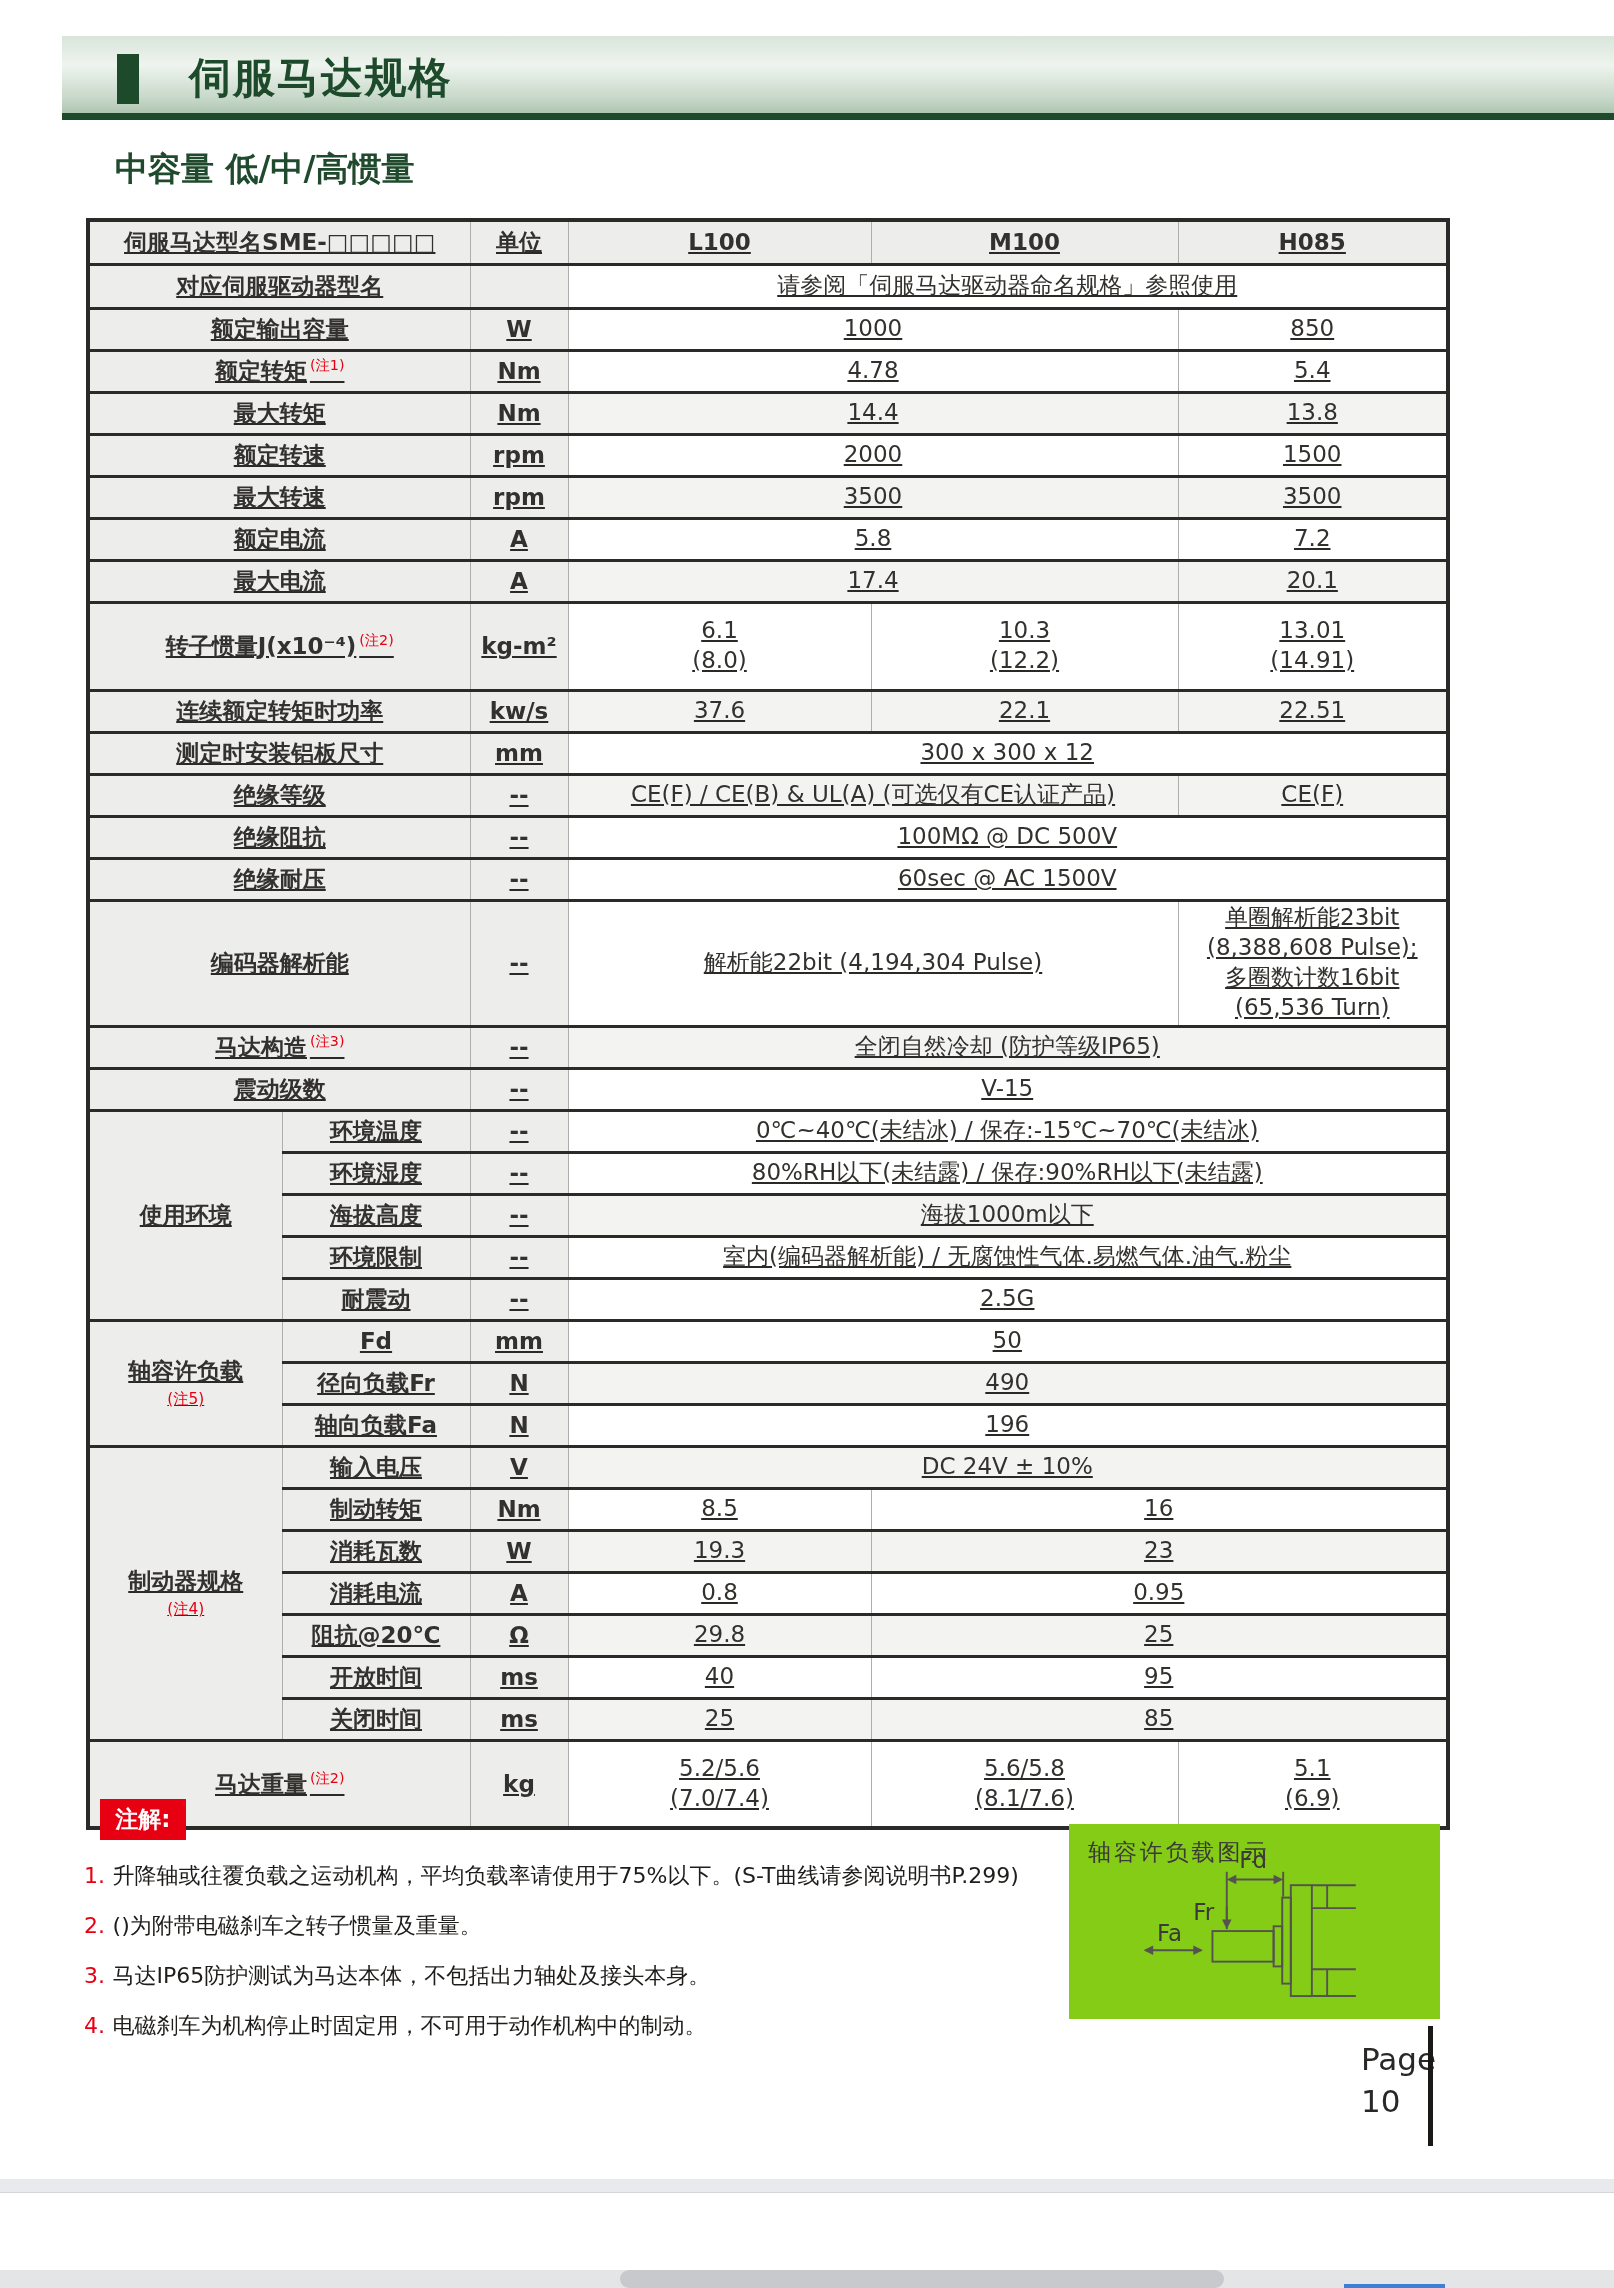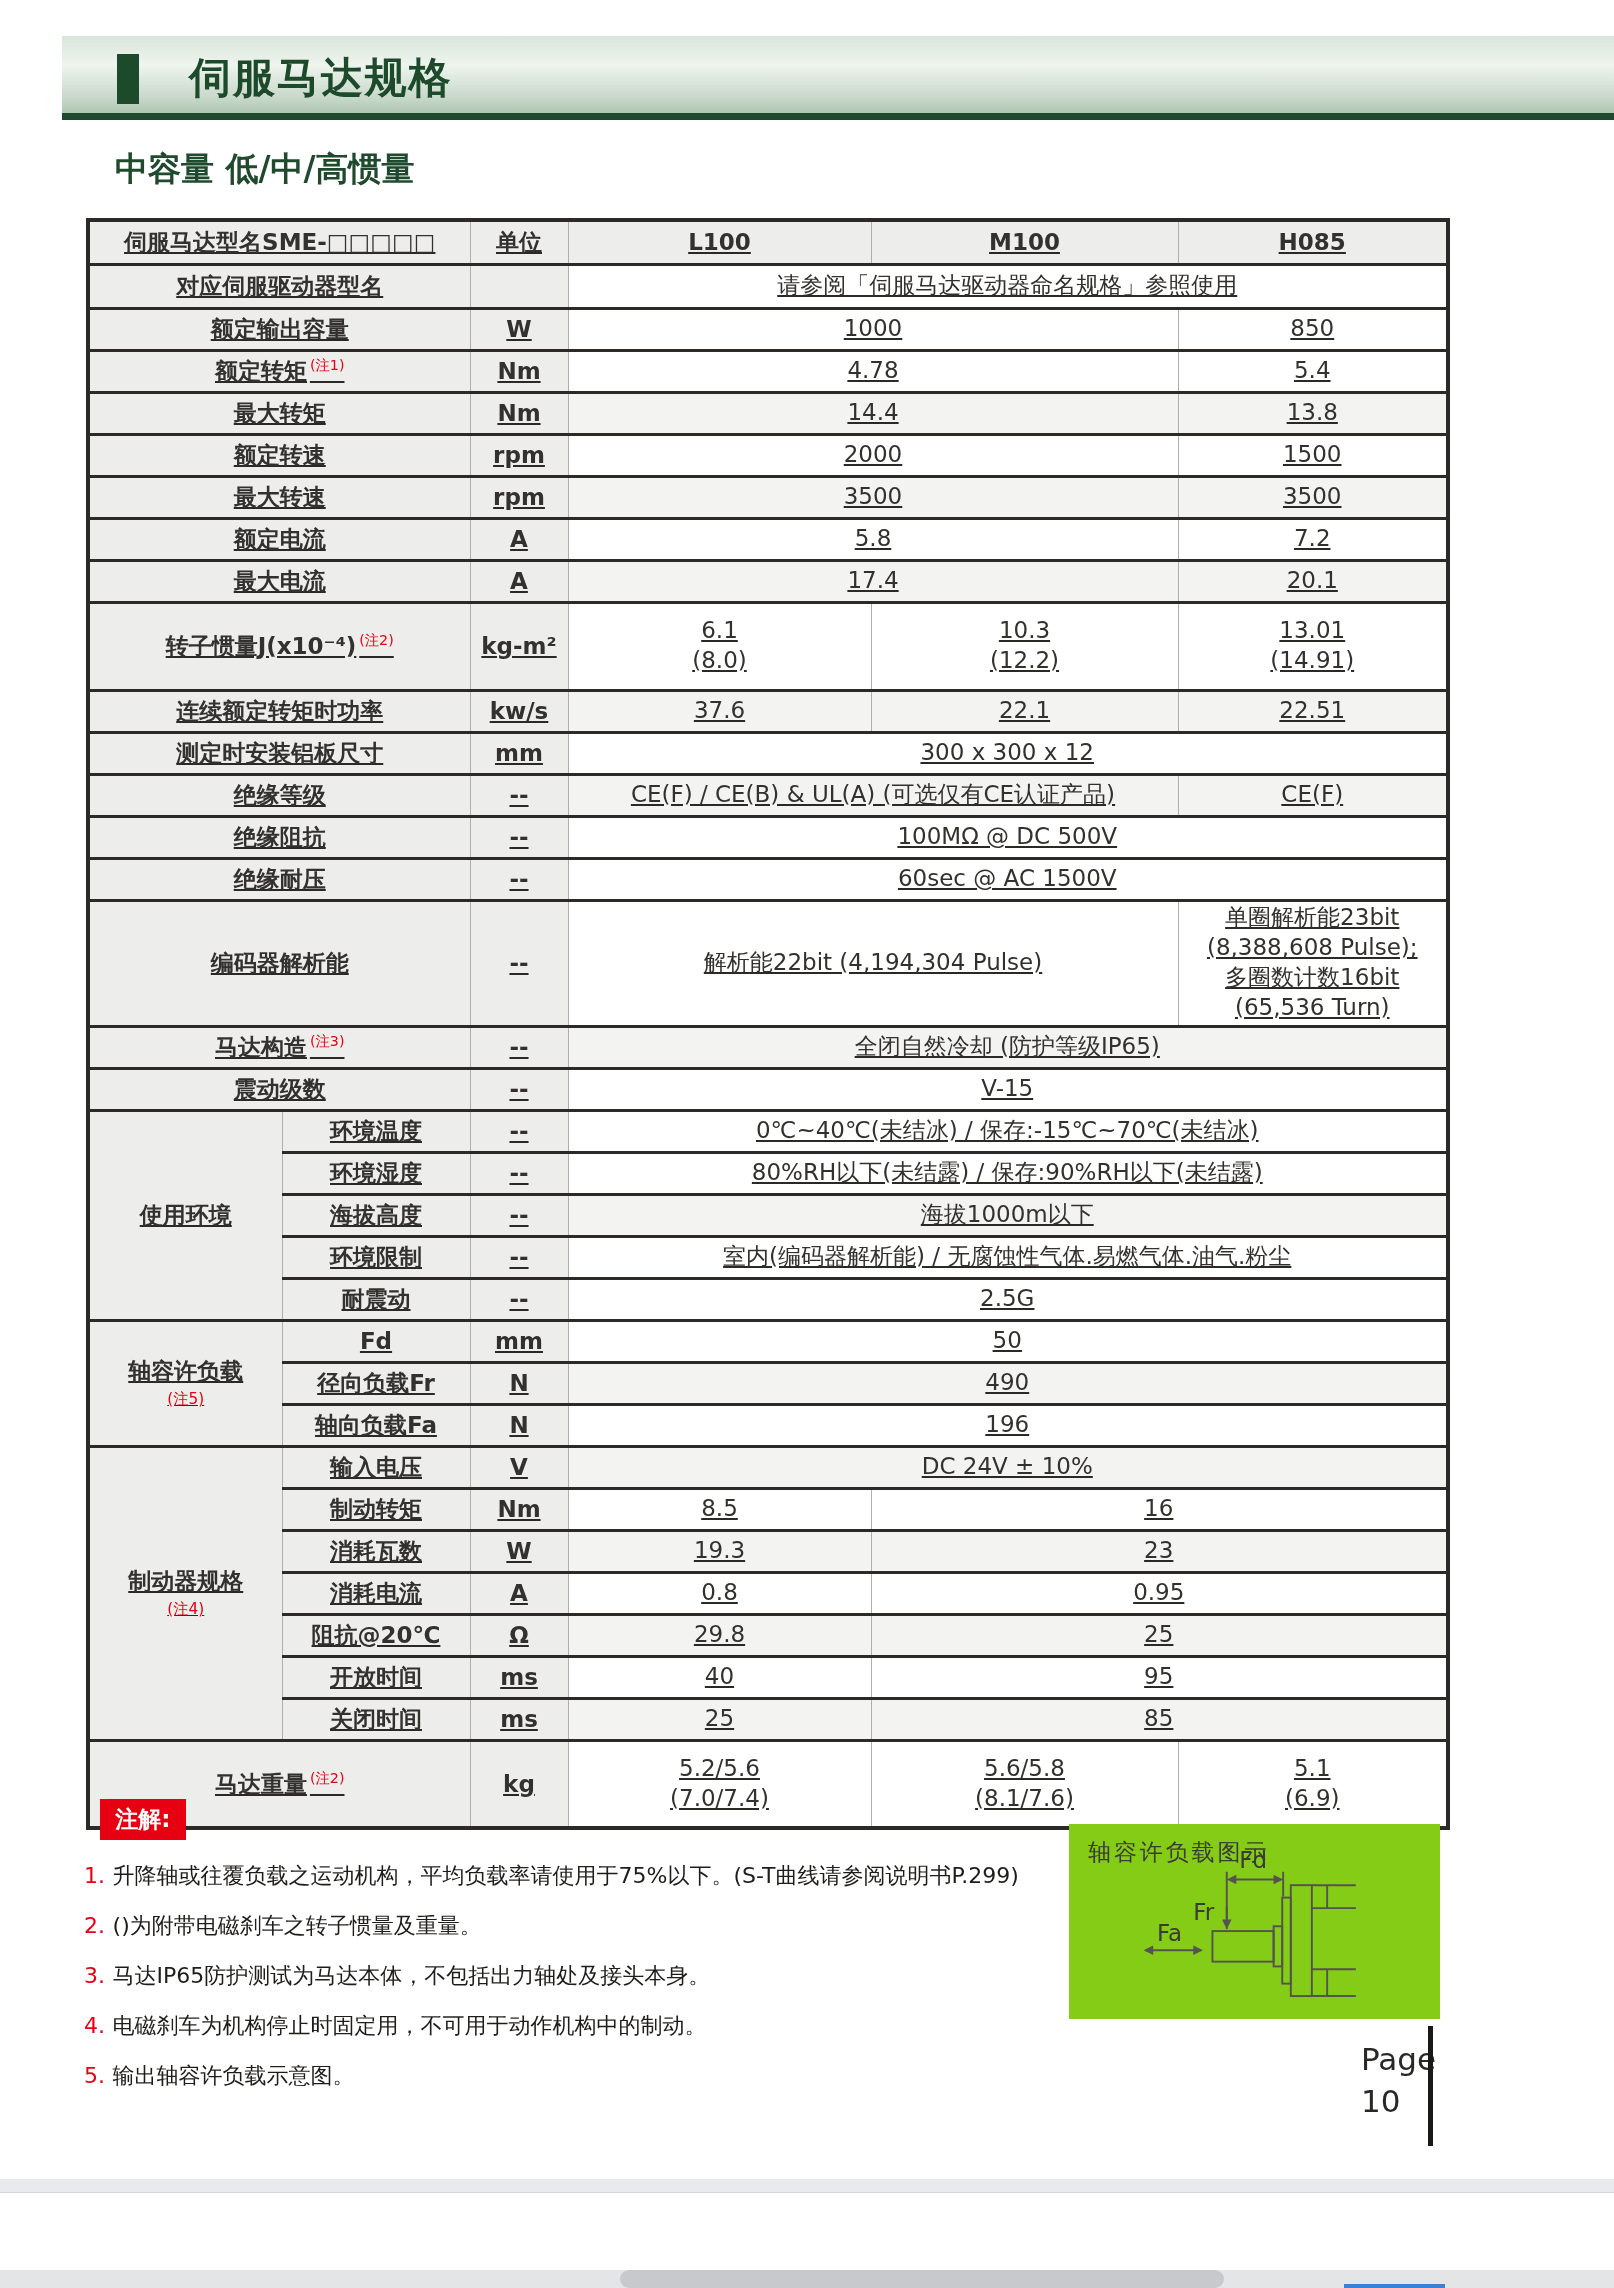--- a/index.html
+++ b/index.html
@@ -294,21 +294,20 @@
   </tr>
   </tbody>
 </table>
 
 <div class="notes-box">注解:</div>
 <ul class="notes-list">
   <li><span class="num">1.</span><span>升降轴或往覆负载之运动机构，平均负载率请使用于75%以下。(S-T曲线请参阅说明书P.299)</span></li>
   <li><span class="num">2.</span><span>()为附带电磁刹车之转子惯量及重量。</span></li>
   <li><span class="num">3.</span><span>马达IP65防护测试为马达本体，不包括出力轴处及接头本身。</span></li>
   <li><span class="num">4.</span><span>电磁刹车为机构停止时固定用，不可用于动作机构中的制动。</span></li>
-  <li><span class="num">5.</span><span>输出轴容许负载示意图。</span></li>
 </ul>
 
 <div class="diagram">
   <div class="diagram-title">轴容许负载图示</div>
   <svg width="371" height="195" viewBox="0 0 388 204">
     <g stroke="#55534f" stroke-width="2" fill="none">
 
       <line x1="165" y1="50" x2="165" y2="110"></line>
       <line x1="224" y1="50" x2="224" y2="76"></line>
 

